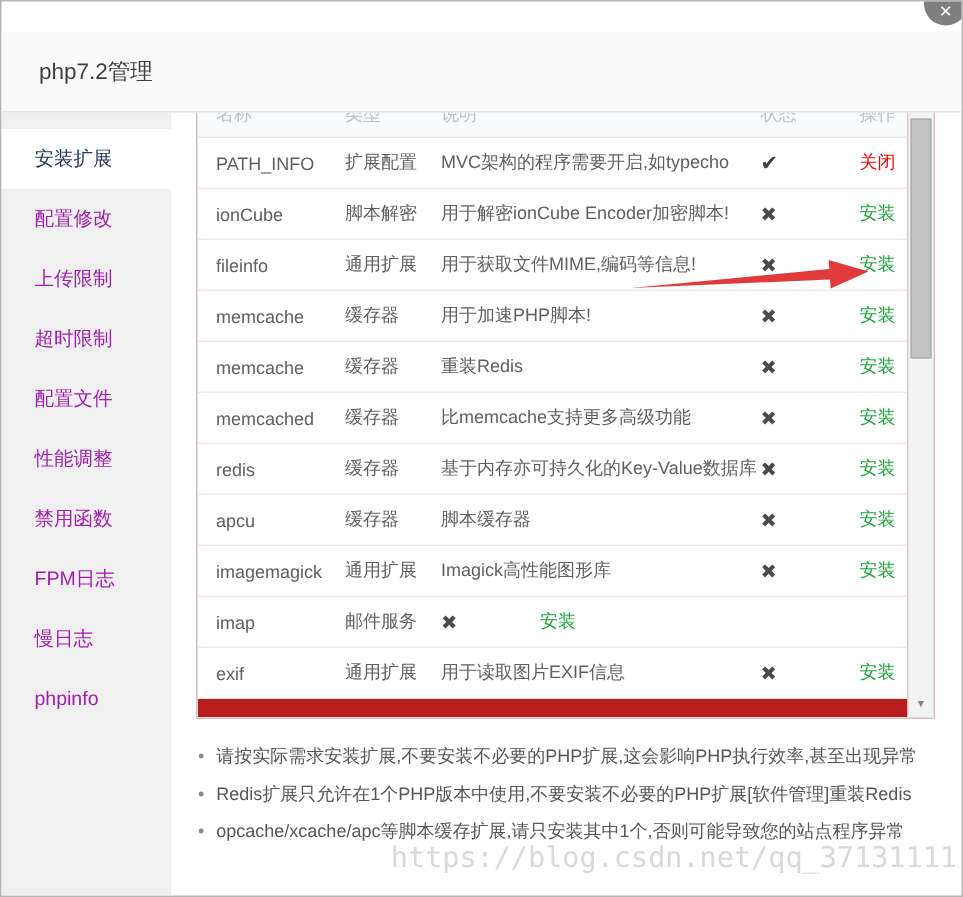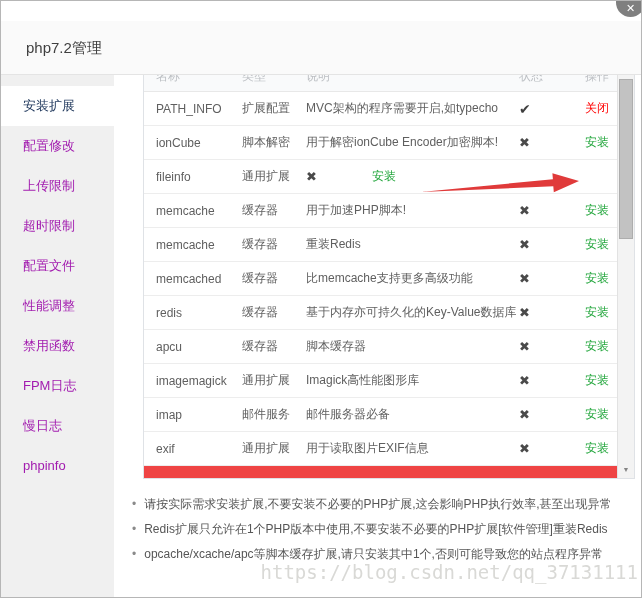--- a/index.html
+++ b/index.html
@@ -36,21 +36,21 @@
   }
   .side-item {
     height:40px; line-height:40px; padding-left:22px;
     font-size:13px; color:#a21caf; cursor:pointer; white-space:nowrap;
   }
   .side-item.active { background:#fff; color:#223a5e; }
 
   
   .ext-table {
     position:absolute; left:130px; top:60px; width:492px; height:418px;
-    border:1px solid #dfe2e6; background:#ef4444; display:flex; z-index:1;margin-left:12px;
+    border:1px solid #dfe2e6; background:#b91c1c; display:flex; z-index:1;
   }
   .table-content { flex:1; display:flex; flex-direction:column; overflow:hidden; }
   .thead {
     height:30px; flex:0 0 30px; background:#f9fafb; border-bottom:1px solid #e8e8e8;
     display:flex; align-items:center; font-size:12px; color:#bcbfc3;
   }
   .trow {
     height:34px; flex:0 0 34px; display:flex; align-items:center;
     font-size:12px; color:#5f5f5f; border-bottom:1px solid #ededed;
     background:#fff;
@@ -148,20 +148,21 @@
           <div class="trow">
             <div class="col-name">ionCube</div>
             <div class="col-type">脚本解密</div>
             <div class="col-desc">用于解密ionCube Encoder加密脚本!</div>
             <div class="col-status"><span class="status-ico">✖</span></div>
             <div class="col-action"><a class="action-link" style="color: rgb(32, 165, 58);">安装</a></div>
           </div>
           <div class="trow">
             <div class="col-name">fileinfo</div>
             <div class="col-type">通用扩展</div>
+            <div class="col-desc">用于获取文件MIME,编码等信息!</div>
             <div class="col-status"><span class="status-ico">✖</span></div>
             <div class="col-action"><a class="action-link" style="color: rgb(32, 165, 58);">安装</a></div>
           </div>
           <div class="trow">
             <div class="col-name">memcache</div>
             <div class="col-type">缓存器</div>
             <div class="col-desc">用于加速PHP脚本!</div>
             <div class="col-status"><span class="status-ico">✖</span></div>
             <div class="col-action"><a class="action-link" style="color: rgb(32, 165, 58);">安装</a></div>
           </div>
@@ -196,21 +197,20 @@
           <div class="trow">
             <div class="col-name">imagemagick</div>
             <div class="col-type">通用扩展</div>
             <div class="col-desc">Imagick高性能图形库</div>
             <div class="col-status"><span class="status-ico">✖</span></div>
             <div class="col-action"><a class="action-link" style="color: rgb(32, 165, 58);">安装</a></div>
           </div>
           <div class="trow">
             <div class="col-name">imap</div>
             <div class="col-type">邮件服务</div>
-            <div class="col-desc">邮件服务器必备</div>
             <div class="col-status"><span class="status-ico">✖</span></div>
             <div class="col-action"><a class="action-link" style="color: rgb(32, 165, 58);">安装</a></div>
           </div>
           <div class="trow">
             <div class="col-name">exif</div>
             <div class="col-type">通用扩展</div>
             <div class="col-desc">用于读取图片EXIF信息</div>
             <div class="col-status"><span class="status-ico">✖</span></div>
             <div class="col-action"><a class="action-link" style="color: rgb(32, 165, 58);">安装</a></div>
           </div>

